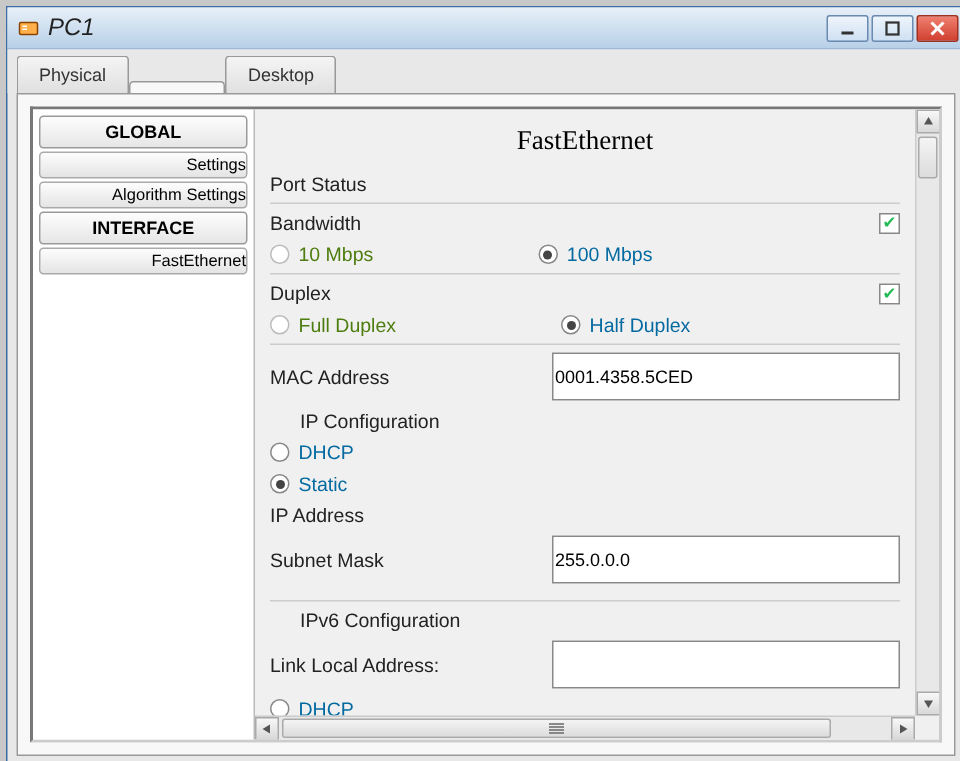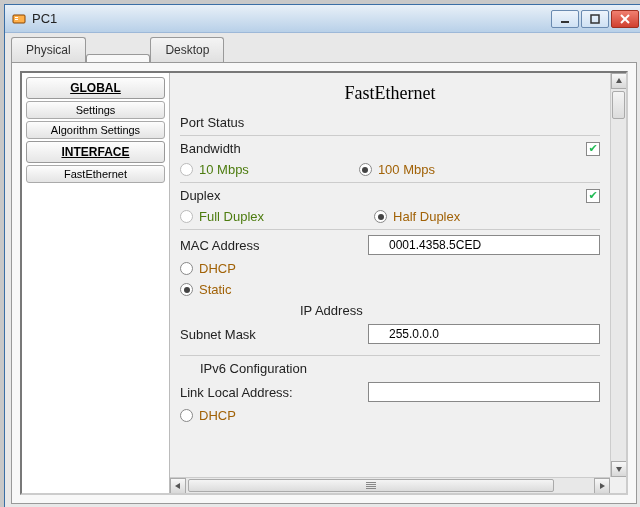--- a/index.html
+++ b/index.html
@@ -26,22 +26,23 @@
     align-items: center;
     padding: 0 4px 0 6px;
     border-bottom: 1px solid #9db8d8;
   }
   .title-icon {
     width: 16px; height: 16px;
     margin-right: 5px;
   }
   .title-text {
     flex: 1;
-    font-size: 13px;
+    font-size: 16px;
     color: #222;
+    font-style: italic;
   }
   .win-buttons { display: flex; gap: 2px; }
   .win-btn {
     width: 28px; height: 18px;
     border: 1px solid #6a8ab0;
     border-radius: 2px;
     display: flex; align-items: center; justify-content: center;
     background: linear-gradient(#eef4fb,#cfe1f3);
     cursor: default;
   }
@@ -95,24 +96,23 @@
   }
   .side-header {
     text-align: center;
     font-weight: bold;
     font-size: 12px;
     background: linear-gradient(#fdfdfd,#e6e6e6);
     border: 1px solid #999;
     border-radius: 3px;
     padding: 3px 0;
     margin-bottom: 2px;
-    text-decoration: underline;
   }
   .side-btn {
-    text-align: center;
+    text-align: right;
     font-size: 11px;
     background: linear-gradient(#fdfdfd,#e4e4e4);
     border: 1px solid #aaa;
     border-radius: 3px;
     padding: 2px 0;
     margin-bottom: 2px;
     cursor: default;
   }
 
   .config-panel {
@@ -162,27 +162,27 @@
     color: #222;
   }
   .row .lbl { flex: 0 0 200px; }
   .row .ctl { flex: 1; }
   .sep { border-bottom: 1px solid #ccc; margin: 2px 0; }
   .chk { width: 14px; height: 14px; border:1px solid #888; background:#fff; margin-left:auto; display:flex;align-items:center;justify-content:center; }
   .chk.checked::after { content:"✔"; font-size:11px; color:#2b5; }
   .radio { width:13px; height:13px; border:1px solid #888; border-radius:50%; background:#fff; display:inline-flex;align-items:center;justify-content:center; margin-right:6px; vertical-align:middle;}
   .radio.checked::after { content:""; width:6px; height:6px; border-radius:50%; background:#444; }
   .radio.disabled { border-color:#bbb; }
-  .opt { display:inline-flex; align-items:center; margin-right: 30px; color:#a16207;}
+  .opt { display:inline-flex; align-items:center; margin-right: 30px; color:#0369a1;}
   .opt.disabled { color:#4d7c0f; }
   .txt {
-    background:#fff; border:1px solid #888; height:20px; padding:2px 20px; font-size:12px; width: 100%;
+    background:#fff; border:1px solid #888; height:32px; padding:2px 1px; font-size:12px; width: 100%;
   }
   .indent { padding-left: 20px; }
-  .fld { display:flex; align-items:center; gap:8px;justify-content:center; }
+  .fld { display:flex; align-items:center; gap:8px; }
   .fld .lbl2 { flex: 0 0 180px; }
   .fld input { flex:1; }
 </style>
 </head>
 <body>
 
 <div class="window">
   <div class="titlebar">
     <span class="title-icon">
       <svg width="16" height="16" viewBox="0 0 16 16">
@@ -273,20 +273,21 @@
                 <span>Half Duplex</span>
               </span>
           </div>
           <div class="sep"></div>
 
           <div class="row fld">
             <span class="lbl2">MAC Address</span>
             <input class="txt" value="0001.4358.5CED" style="">
           </div>
 
+          <div class="row indent">IP Configuration</div>
           <div class="row">
               <span class="opt">
                 <span class="radio"></span>
                 <span>DHCP</span>
               </span>
             </div>
           <div class="row">
               <span class="opt">
                 <span class="radio checked"></span>
                 <span>Static</span>

